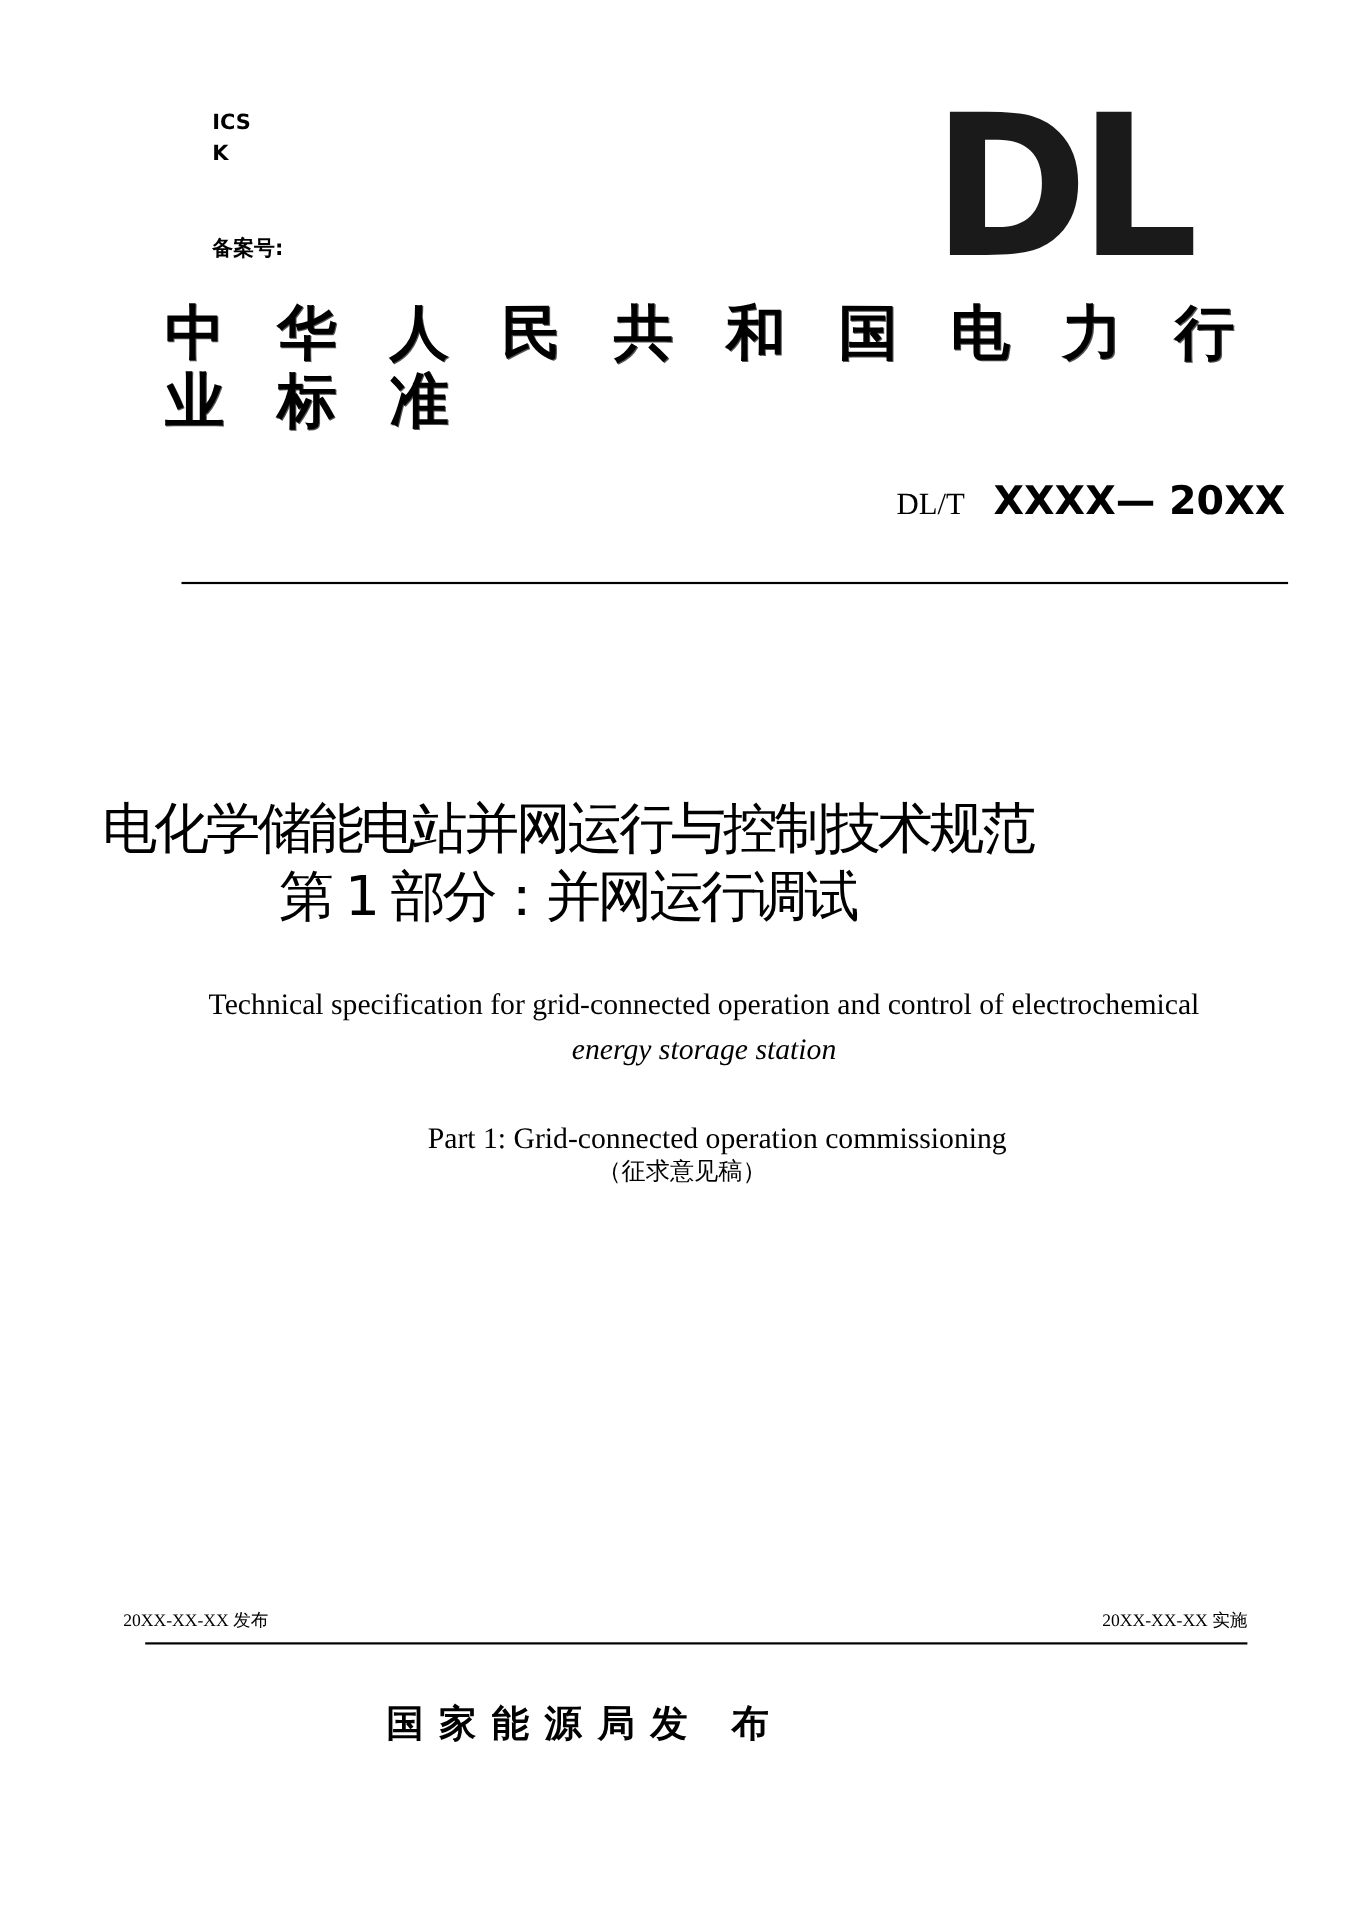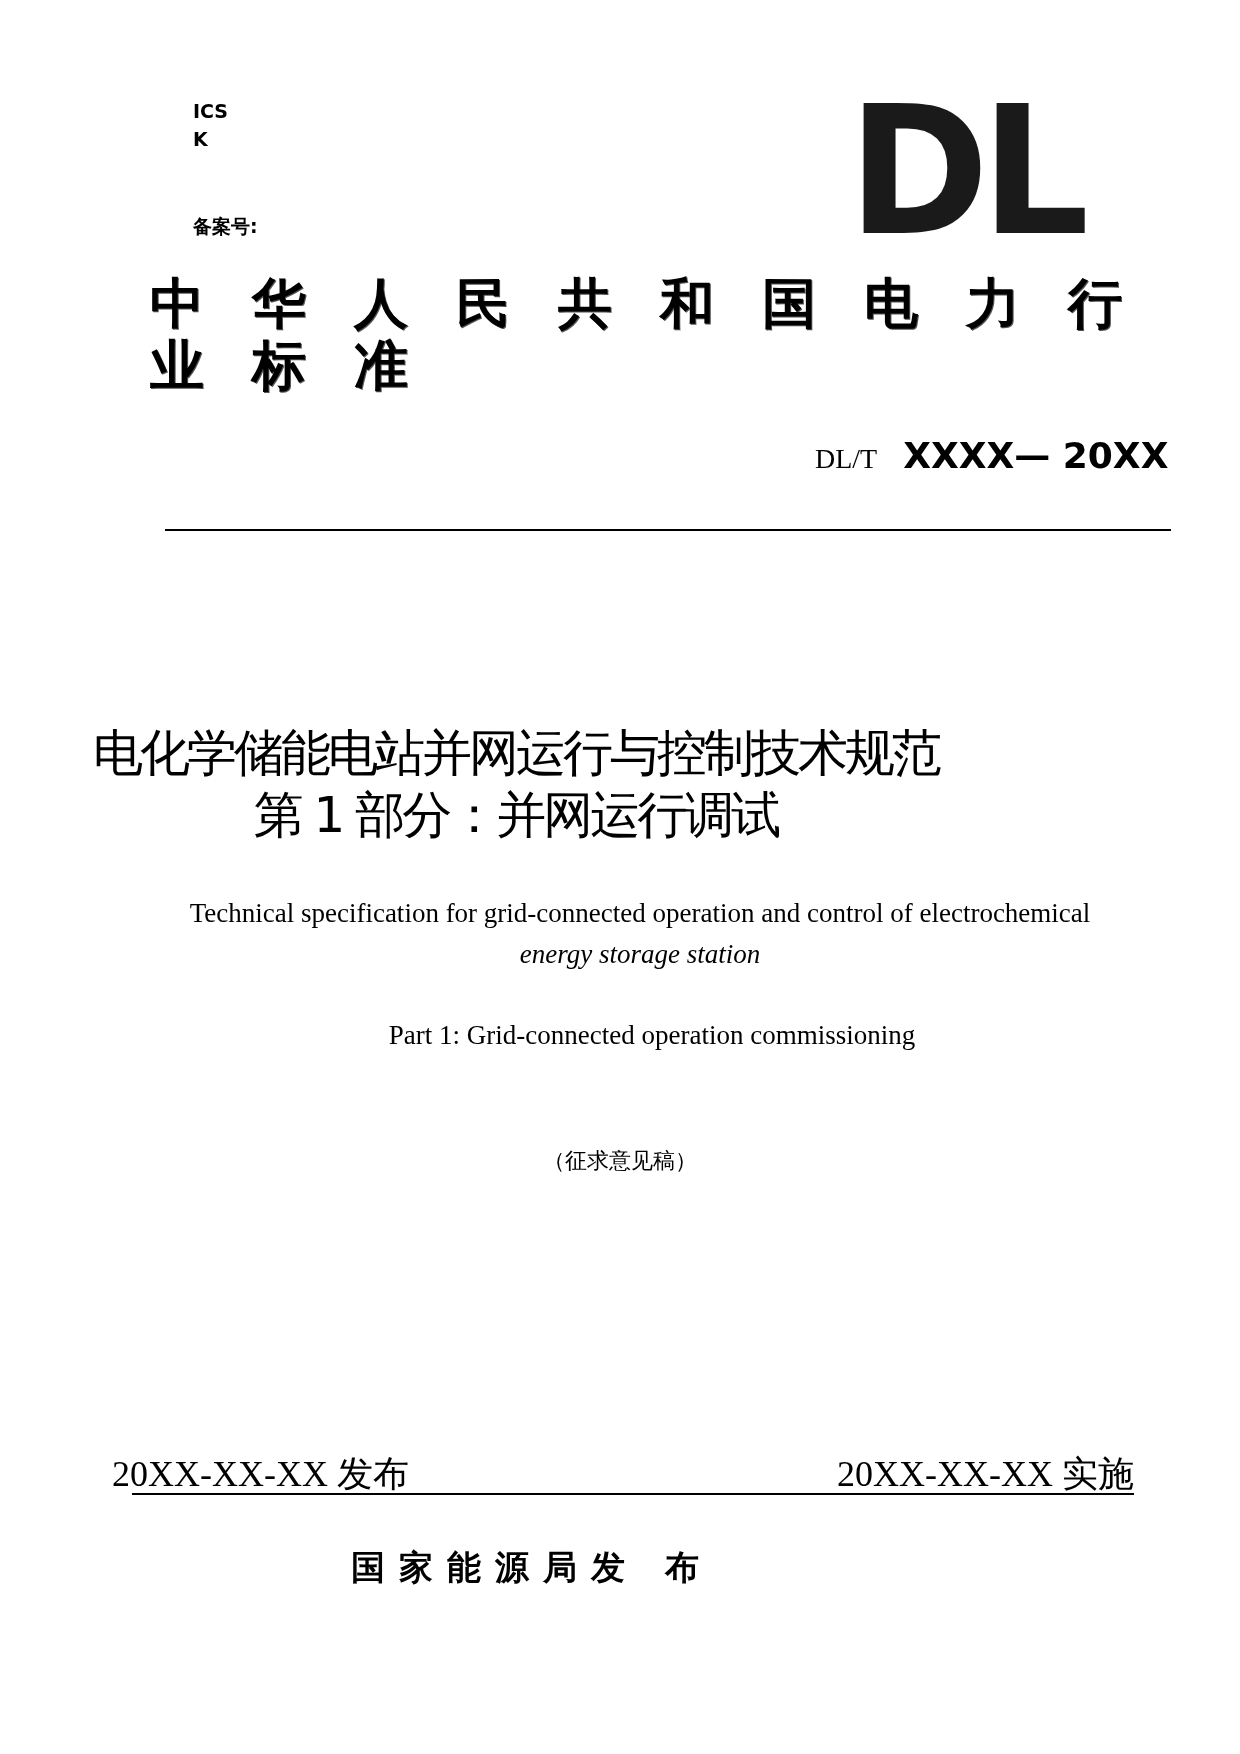--- a/index.html
+++ b/index.html
@@ -112,30 +112,30 @@
     padding-left: 20px;
   }
   #en-title-1 { top: 893px; }
   #en-title-2 { top: 934px; font-style: italic; }
   #en-title-3 { top: 1015px; margin-left: 12px; }
 
   .draft-label {
     left: 0;
     width: 1240px;
     text-align: center;
-    top: 1145px;
+    top: 1050px;
     font-family: "DejaVu Serif", serif;
     font-size: 22px;
     line-height: 32px;
   }
 
   
   .date-line {
     font-family: "Liberation Serif", serif;
-    font-size: 36px;
+    font-size: 16px;
     line-height: 36px;
     top: 1456px;
     white-space: nowrap;
   }
   #issue-date { left: 112px; }
   #impl-date { right: 106px; text-align: right; }
 
   .rule-bottom {
     left: 132px;
     top: 1493px;

